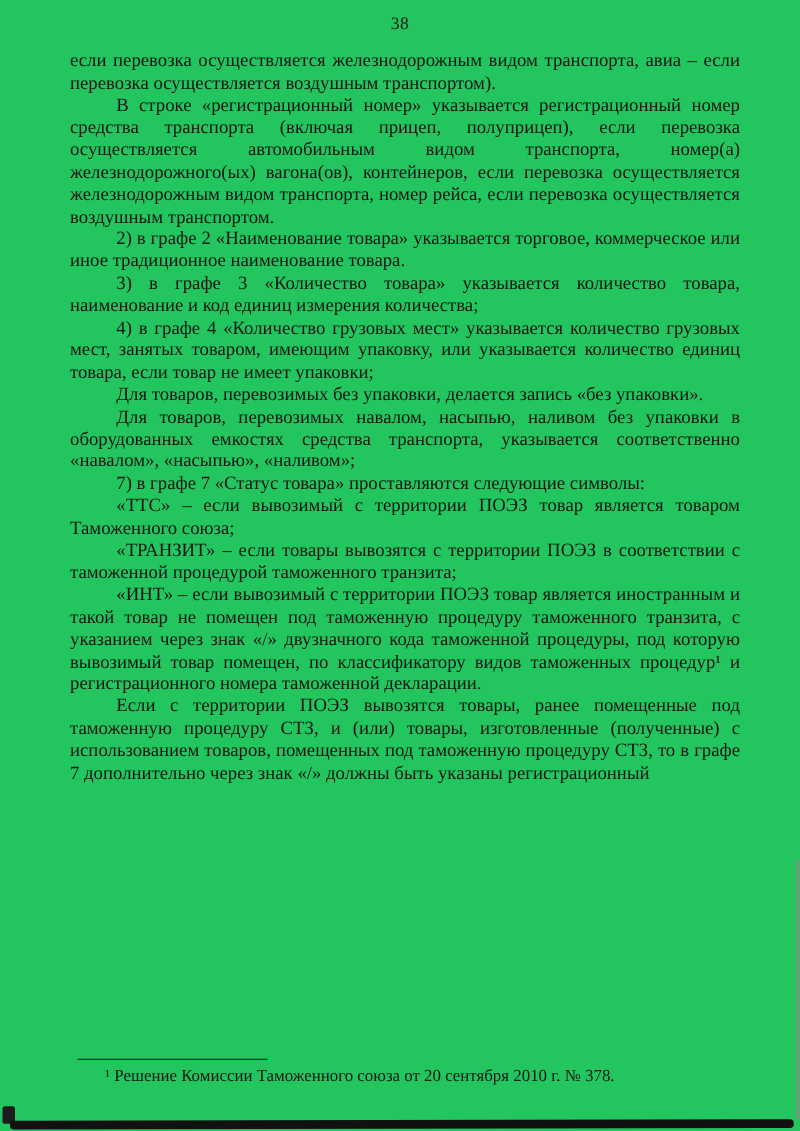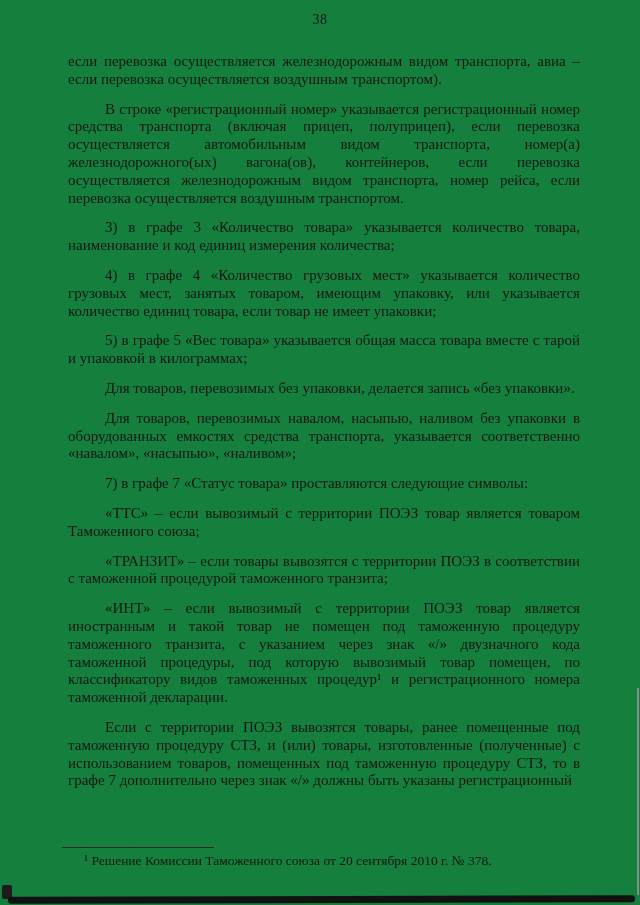--- a/index.html
+++ b/index.html
@@ -4,21 +4,21 @@
 <style>
   html, body {
     margin: 0;
     padding: 0;
     background: #ffffff;
   }
   .sheet {
     position: relative;
     width: 640px;
     height: 905px;
-    background: #15803d;
+    background: #22c55e;
     font-family: "Liberation Serif", serif;
     color: #151515;
     overflow: hidden;
   }
   .page-number {
     position: absolute;
     top: 12px;
     left: 0;
     right: 0;
     text-align: center;
@@ -28,21 +28,21 @@
   .body-text {
     position: absolute;
     top: 41px;
     left: 56px;
     right: 48px;
     text-align: justify;
     font-size: 15px;
     line-height: 17.8px;
   }
   .para {
-    margin: 12px;
+    margin: 0;
     text-indent: 37px;
   }
   .para.no-indent {
     text-indent: 0;
   }
   .footnote {
     position: absolute;
     left: 56px;
     right: 48px;
     bottom: 36px;
@@ -92,23 +92,23 @@
 </head>
 <body>
 
 <div class="sheet">
 
   <div class="page-number">38</div>
 
   <div class="body-text">
     <p class="para no-indent">если перевозка осуществляется железнодорожным видом транспорта, авиа – если перевозка осуществляется воздушным транспортом).</p>
     <p class="para">В строке «регистрационный номер» указывается регистрационный номер средства транспорта (включая прицеп, полуприцеп), если перевозка осуществляется автомобильным видом транспорта, номер(а) железнодорожного(ых) вагона(ов), контейнеров, если перевозка осуществляется железнодорожным видом транспорта, номер рейса, если перевозка осуществляется воздушным транспортом.</p>
+    <p class="para">2) в графе 2 «Наименование товара» указывается торговое, коммерческое или иное традиционное наименование товара.</p>
     <p class="para">3) в графе 3 «Количество товара» указывается количество товара, наименование и код единиц измерения количества;</p>
     <p class="para">4) в графе 4 «Количество грузовых мест» указывается количество грузовых мест, занятых товаром, имеющим упаковку, или указывается количество единиц товара, если товар не имеет упаковки;</p>
-    <p class="para">5) в графе 5 «Вес товара» указывается общая масса товара вместе с тарой и упаковкой в килограммах;</p>
     <p class="para">Для товаров, перевозимых без упаковки, делается запись «без упаковки».</p>
     <p class="para">Для товаров, перевозимых навалом, насыпью, наливом без упаковки в оборудованных емкостях средства транспорта, указывается соответственно «навалом», «насыпью», «наливом»;</p>
     <p class="para">7) в графе 7 «Статус товара» проставляются следующие символы:</p>
     <p class="para">«ТТС» – если вывозимый с территории ПОЭЗ товар является товаром Таможенного союза;</p>
     <p class="para">«ТРАНЗИТ» – если товары вывозятся с территории ПОЭЗ в соответствии с таможенной процедурой таможенного транзита;</p>
     <p class="para">«ИНТ» – если вывозимый с территории ПОЭЗ товар является иностранным и такой товар не помещен под таможенную процедуру таможенного транзита, с указанием через знак «/» двузначного кода таможенной процедуры, под которую вывозимый товар помещен, по классификатору видов таможенных процедур¹ и регистрационного номера таможенной декларации.</p>
     <p class="para">Если с территории ПОЭЗ вывозятся товары, ранее помещенные под таможенную процедуру СТЗ, и (или) товары, изготовленные (полученные) с использованием товаров, помещенных под таможенную процедуру СТЗ, то в графе 7 дополнительно через знак «/» должны быть указаны регистрационный</p>
   </div>
 
   <div class="footnote">

